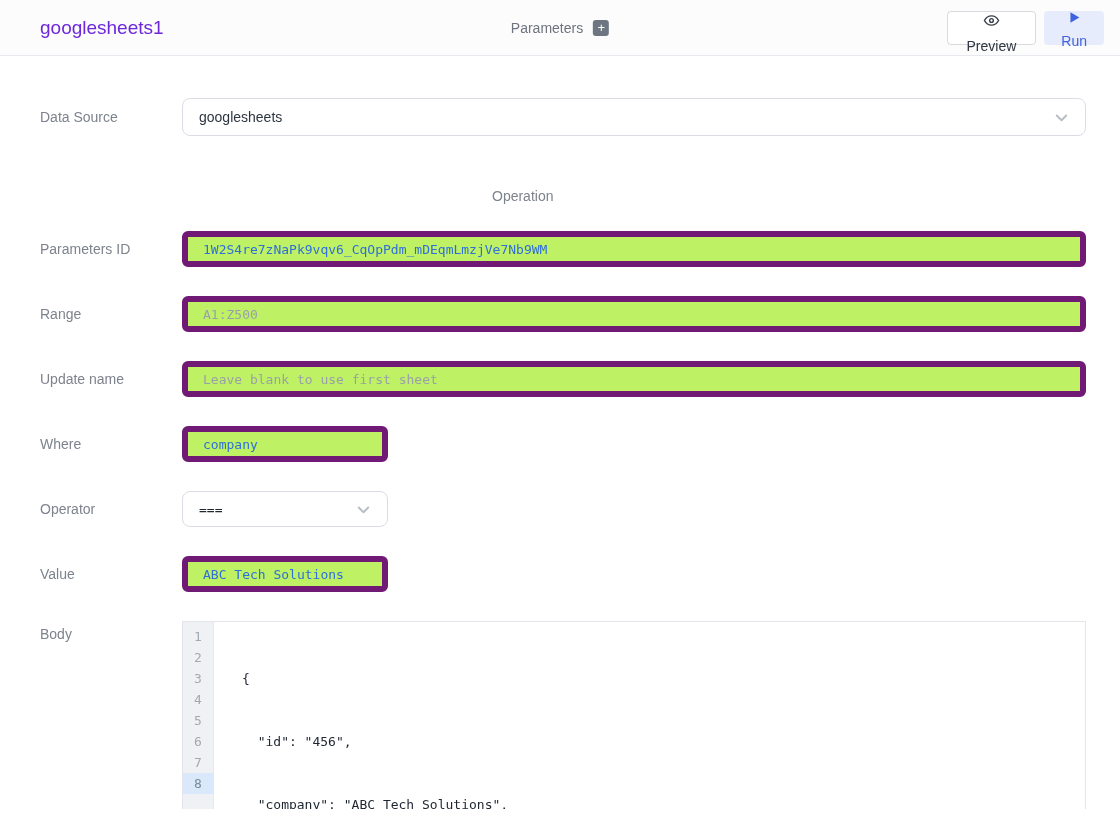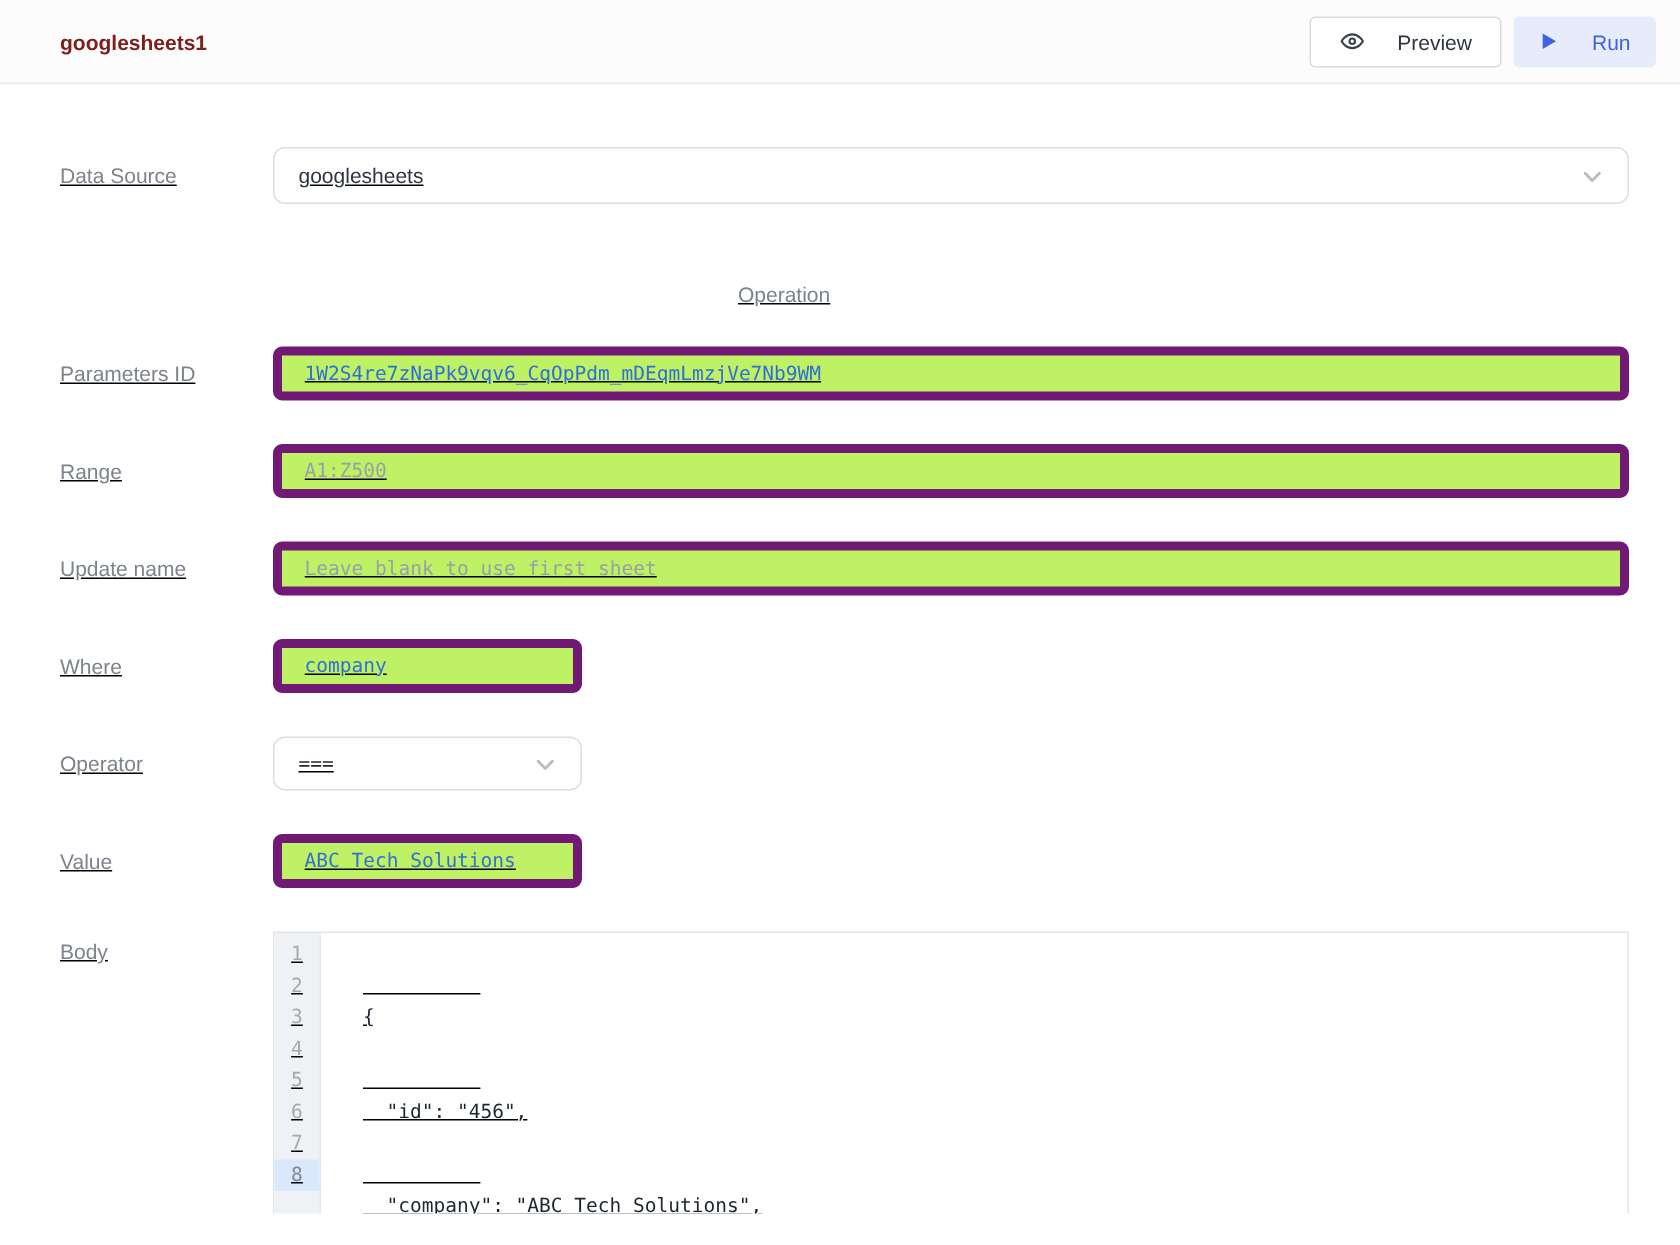--- a/index.html
+++ b/index.html
@@ -11,50 +11,50 @@
     -webkit-font-smoothing: antialiased;
   }
 
   
   .topbar {
     height: 56px; background: #fcfcfd;
     border-bottom: 1px solid #e7e9ee;
     display: flex; align-items: center;
     padding: 0 16px 0 40px; position: relative;
   }
-  .qtitle { font-size: 14px; font-weight: 700; color: #7f1d1d; }
+  .qtitle { font-size: 19px; font-weight: 400; color: #6d28d9; }
   .topbar-center {
     position: absolute; left: 50%; top: 0; height: 100%;
     transform: translateX(-50%);
     display: flex; align-items: center; gap: 10px;
     color: #6d747e; font-size: 14px;
   }
   .plus-badge {
     width: 16px; height: 16px; border-radius: 3px;
     background: #6e7681; color: #ffffff;
     display: flex; align-items: center; justify-content: center;
     font-size: 13px; line-height: 1; cursor: pointer; padding-bottom: 1px;
   }
   .topbar-right { margin-left: auto; display: flex; gap: 8px; align-items: center; }
   .btn {
     height: 34px; border-radius: 4px; font-size: 14px;
-    display: inline-flex; align-items: center; gap: 22px;
-    cursor: pointer; border: none;
+    display: inline-flex; align-items: center; gap: 9px;
+    cursor: pointer; border: none; flex-direction: column;
   }
   .btn-preview {
     background: #ffffff; border: 1px solid #d7dbe0;
     color: #2f3540; padding: 0 19px;
   }
   .btn-run {
     background: #e7ecfc; color: #4161df; padding: 0 17px; font-weight: 400;
   }
 
   
   .content { padding: 42px 34px 0 40px; }
-  .row { display: flex; align-items: center; text-decoration: underline; }
+  .row { display: flex; align-items: center; }
   .row.top-align { align-items: flex-start; }
   .mb-52 { margin-bottom: 52px; }
   .mb-27 { margin-bottom: 27px; flex-direction: column; }
   .mb-29 { margin-bottom: 29px; }
   .flabel {
     width: 142px; flex-shrink: 0;
     color: #7d838d; font-size: 14px;
   }
   .row.top-align .flabel { padding-top: 5px; }
   .fieldwrap { flex: 1; min-width: 0; }
@@ -102,20 +102,26 @@
     font-size: 13px; color: #1e2631; line-height: 21px;
     white-space: pre; overflow: hidden; cursor: text;
   }
 </style>
 </head>
 <body>
 
 <div class="topbar">
   <div class="qtitle">googlesheets1</div>
 
+  <div class="topbar-center">
+    <span>Parameters</span>
+    <span class="plus-badge">
+      <span>+</span>
+    </span>
+  </div>
 
   <div class="topbar-right">
     <button class="btn btn-preview">
       <span class="chev">
         <svg width="17" height="17" viewBox="0 0 24 24" fill="none" stroke="#3a424c" stroke-width="2" stroke-linecap="round" stroke-linejoin="round">
             <path d="M2 12s3.5-6.5 10-6.5S22 12 22 12s-3.5 6.5-10 6.5S2 12 2 12z"></path>
             <circle cx="12" cy="12" r="2.6"></circle>
           </svg>
       </span>
       <span>Preview</span>

